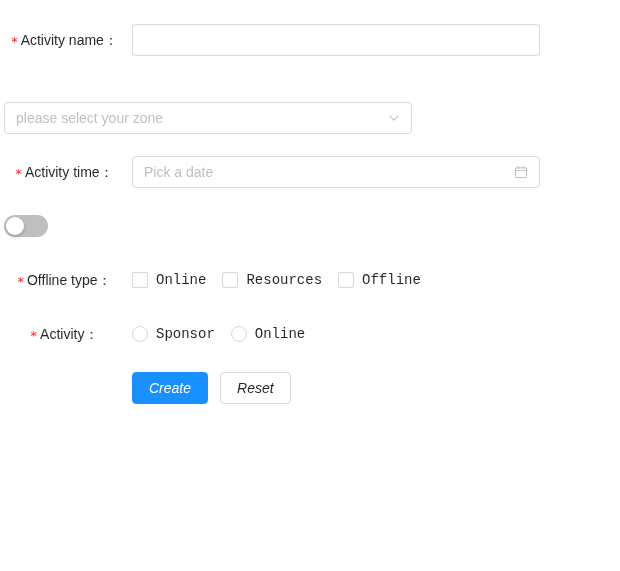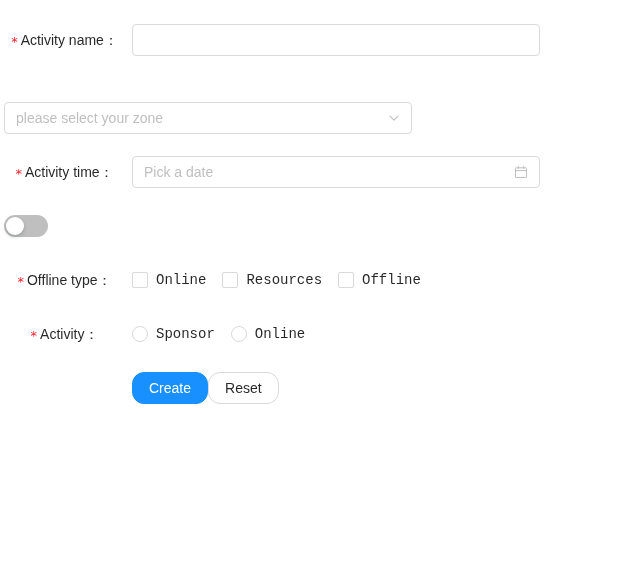--- a/index.html
+++ b/index.html
@@ -217,38 +217,40 @@
     outline: none;
     display: block;
     resize: vertical;
   }
 
   
   .btn-row { display: flex; align-items: center; }
   .btn {
     height: 32px;
     padding: 0 16px;
-    border-radius: 12px;
+    border-radius: 4px;
     font-family: "Liberation Sans", sans-serif;
     font-size: 14px;
     line-height: 30px;
     cursor: pointer;
     box-sizing: border-box;
     border: 1px solid transparent;
     white-space: nowrap;
+    font-style: italic;
   }
   .btn-primary {
     background: #1890ff;
     border-color: #1890ff;
     color: #ffffff;
   }
   .btn-default {
     background: #ffffff;
     border-color: #d9d9d9;
     color: rgba(0,0,0,0.85);
+    margin-left: 12px;
   }
 </style>
 </head>
 <body>
 
 <div class="form">
 
   <div class="form-row">
     <div class="label-col">
       <span class="req-star">*</span><span class="label-text">Activity name</span><span class="label-colon">：</span>

